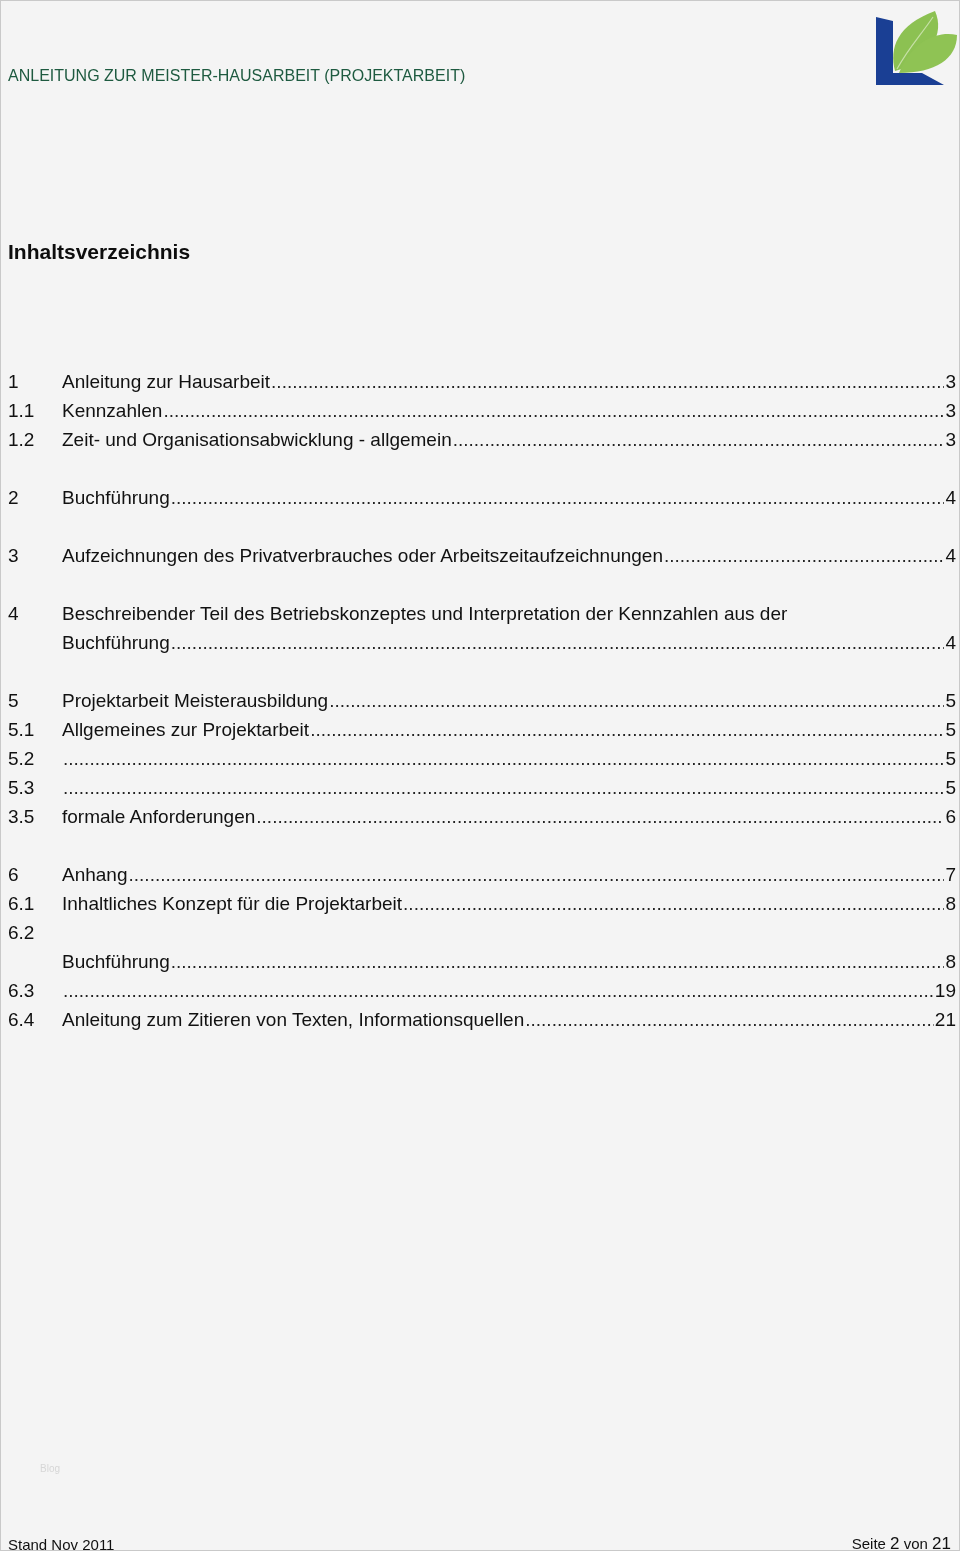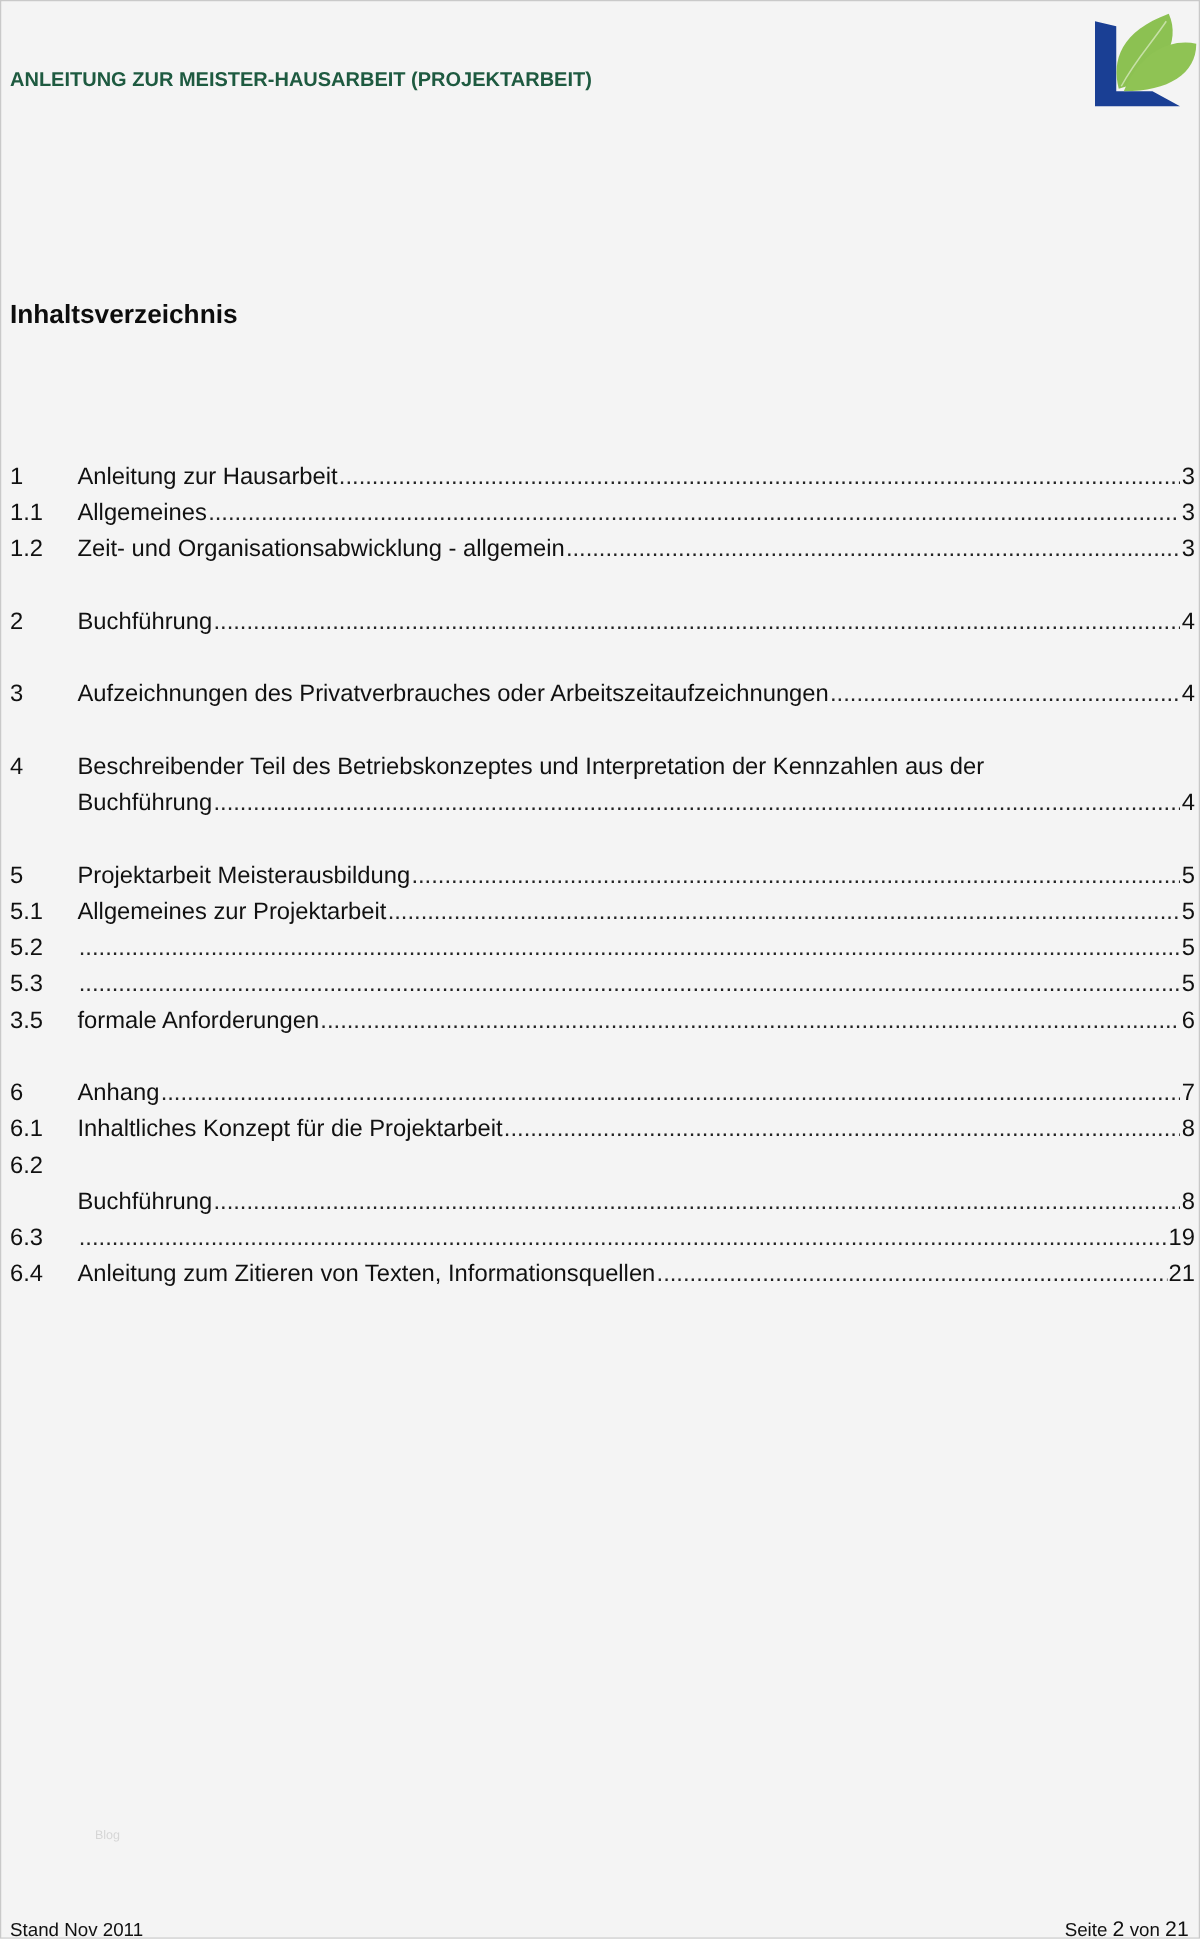--- a/index.html
+++ b/index.html
@@ -9,24 +9,23 @@
     font-family: "Liberation Sans", sans-serif;
     color: #111;
     position: relative;
   }
   .page {
     position: absolute; left: 0; top: 0; width: 958px; height: 1549px;
     border: 1px solid #c9c9c9;
     background: #f4f4f4;
   }
   .header-title {
-    position: absolute; left: 7px; top: 55px;
+    position: absolute; left: 7px; top: 66px;
     font-size: 16px; color: #1e5a40; letter-spacing: 0px;
     white-space: nowrap;
-    font-weight: bold;
   }
   .logo { position: absolute; left: 872px; top: 2px; width: 86px; height: 86px; }
   .toc-heading {
     position: absolute; left: 7px; top: 239px;
     font-size: 21px; font-weight: bold; color: #0d0d0d;
   }
   .toc { position: absolute; left: 7px; top: 366px; width: 948px; }
   .toc-entry { position: absolute; left: 0; width: 948px; font-size: 19px; line-height: 29px; }
   .toc-num { position: absolute; left: 0; top: 0; }
   .toc-text-line { position: absolute; left: 54px; top: 0; white-space: nowrap; }
@@ -37,21 +36,21 @@
   .toc-title { white-space: nowrap; }
   .toc-dots {
     flex: 1; overflow: hidden; white-space: nowrap; color: #222;
     margin: 0 1px; letter-spacing: 0px;
   }
   .toc-dots::before {
     content: "........................................................................................................................................................................................................................................................................";
   }
   .toc-page { white-space: nowrap; }
   .watermark {
-    position: absolute; left: 39px; top: 1462px; font-size: 10px; color: #d6d6d6; margin-left: 36px;
+    position: absolute; left: 39px; top: 1462px; font-size: 10px; color: #d6d6d6;
   }
   .footer-left {
     position: absolute; left: 7px; top: 1535px; font-size: 15px; color: #111; white-space: nowrap;
   }
   .footer-right {
     position: absolute; right: 8px; top: 1533px; font-size: 15px; color: #111; white-space: nowrap;
   }
   .footer-right .big { font-size: 17px; }
 </style>
 </head>
@@ -79,21 +78,21 @@
       <div class="toc-lead-line">
         <span class="toc-title">Anleitung zur Hausarbeit</span>
         <span class="toc-dots"></span>
         <span class="toc-page">3</span>
       </div>
     </div>
 
     <div class="toc-entry" style="top:29px">
       <span class="toc-num">1.1</span>
       <div class="toc-lead-line">
-        <span class="toc-title">Allgemeines</span>
+        <span class="toc-title">Kennzahlen</span>
         <span class="toc-dots"></span>
         <span class="toc-page">3</span>
       </div>
     </div>
 
     <div class="toc-entry" style="top:58px">
       <span class="toc-num">1.2</span>
       <div class="toc-lead-line">
         <span class="toc-title">Zeit- und Organisationsabwicklung - allgemein</span>
         <span class="toc-dots"></span>

